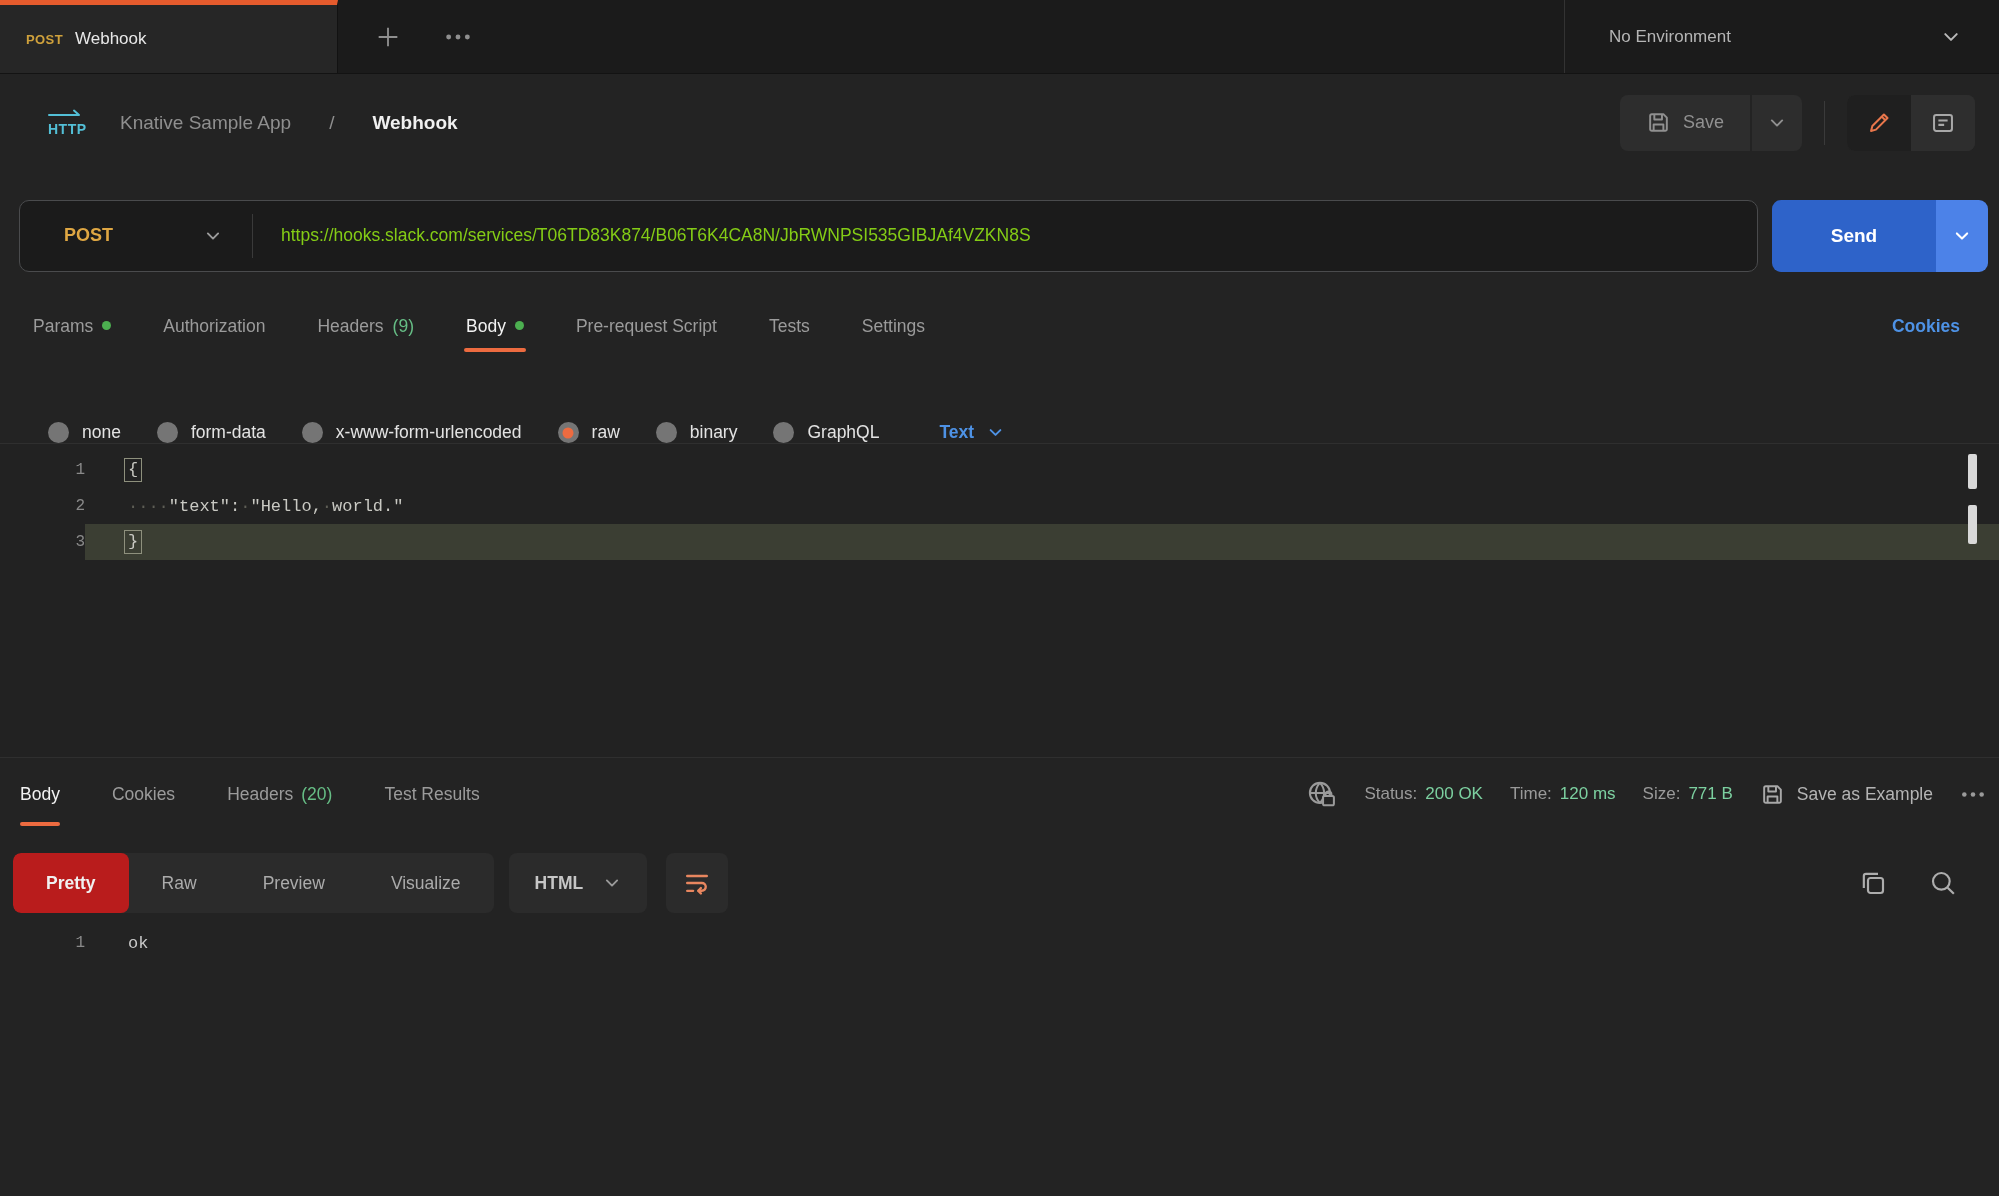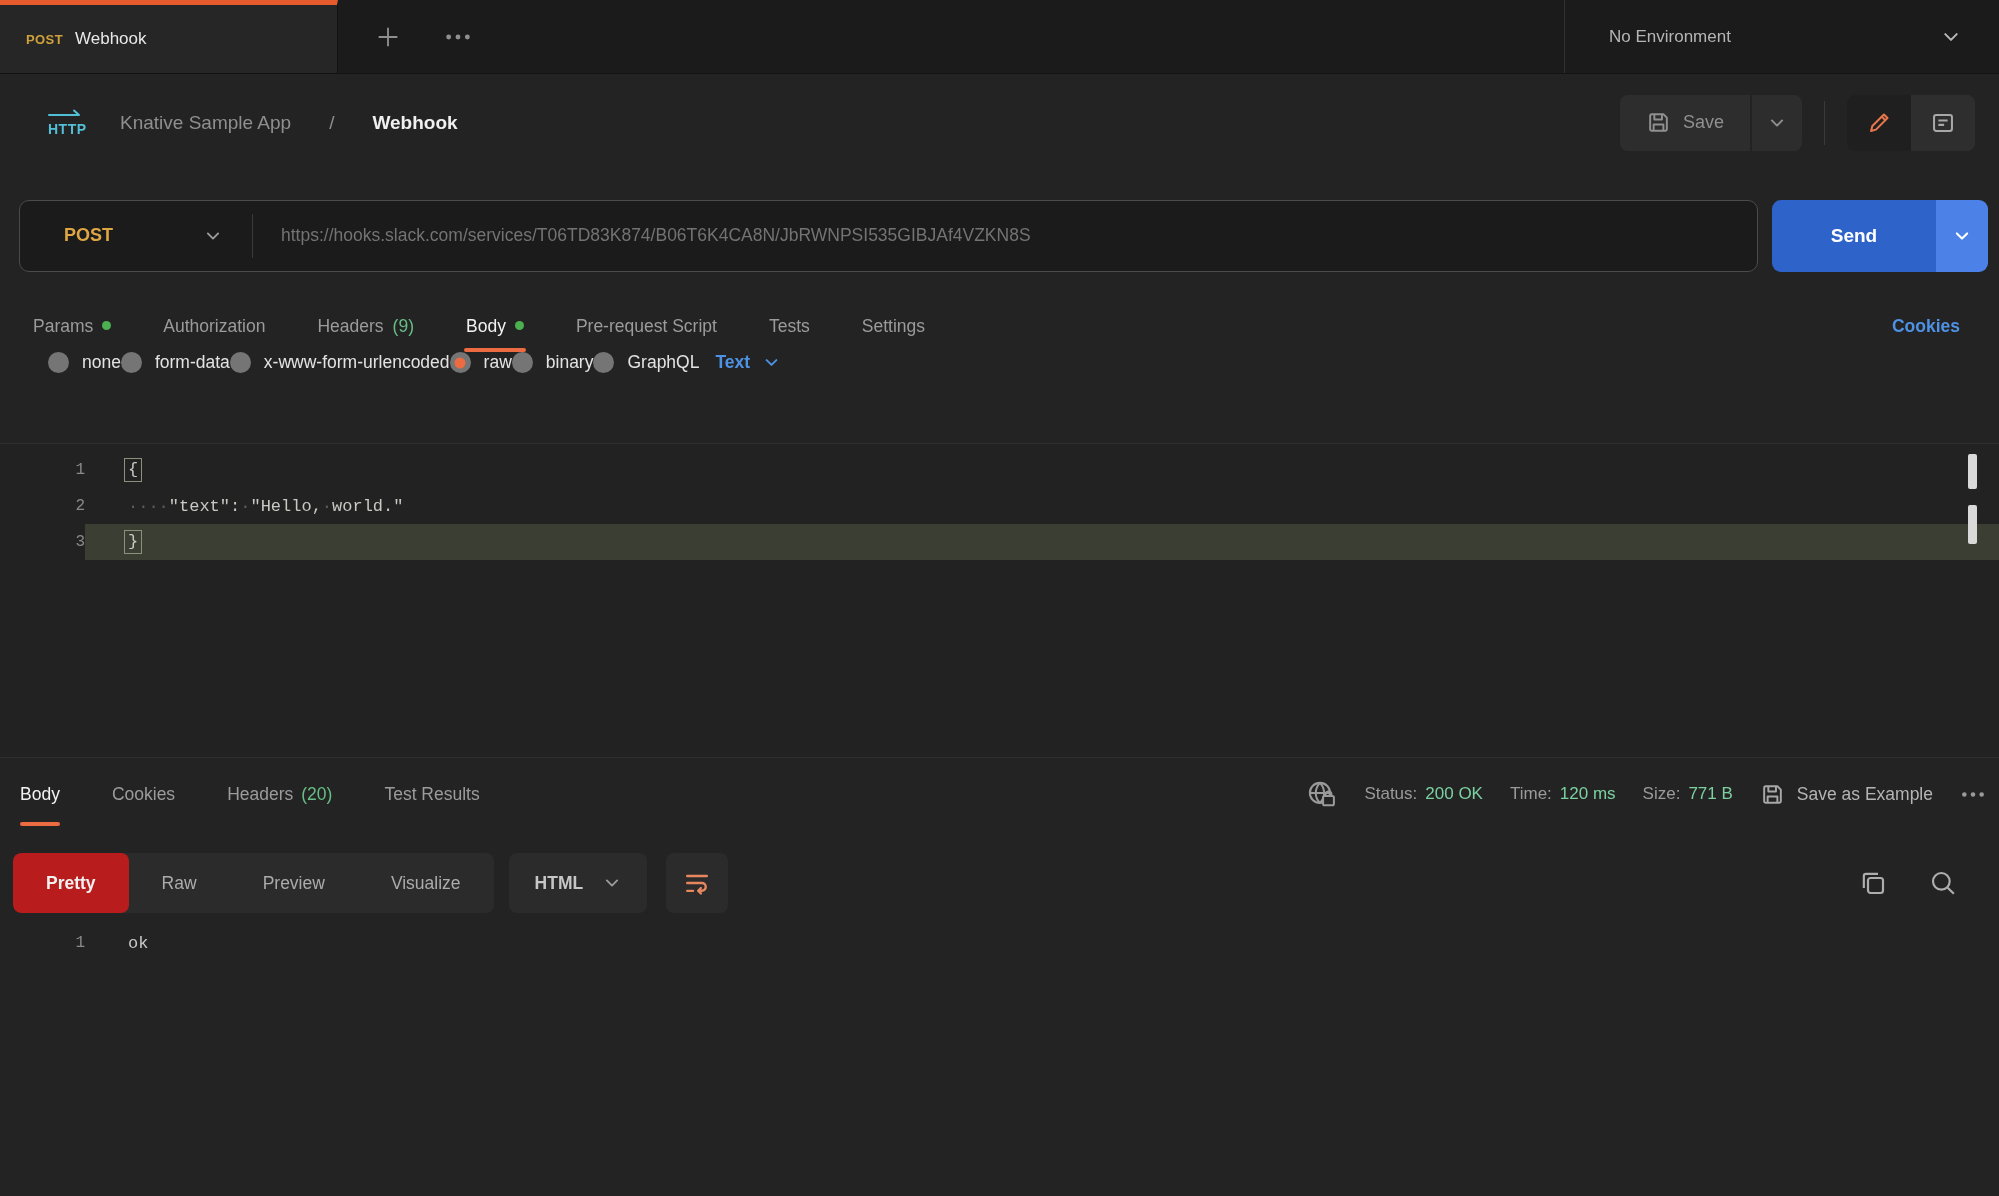--- a/index.html
+++ b/index.html
@@ -58,46 +58,46 @@
     flex:1; height:72px; background:#1b1b1b; border:1px solid #4a4b4d; border-radius:10px;
     display:flex; align-items:center; overflow:hidden;
   }
   .method-select {
     width:232px; height:100%; background:none; border:none; display:flex; align-items:center;
     justify-content:space-between; padding:0 30px 0 44px; color:#DFA743; font-weight:700;
     font-size:18px; font-family:inherit; cursor:pointer;
   }
   .method-select .chev { color:#9a9a9a; }
   .url-div { width:1px; height:44px; background:#3a3a3a; }
-  .url-text { padding-left:28px; color:#737373; font-size:17.5px; white-space:nowrap; cursor:text; }
+  .url-text { padding-left:28px; color:#84cc16; font-size:17.5px; white-space:nowrap; cursor:text; }
   .sendbtn { width:216px; height:72px; border-radius:9px; overflow:hidden; display:flex; flex:none; }
   .send-main {
     flex:1; background:#2E63C9; border:none; color:#ffffff; font-weight:700; font-size:19px;
     font-family:inherit; cursor:pointer;
   }
   .send-chev { width:52px; background:#4C82E8; border:none; color:#ffffff; display:flex; align-items:center; justify-content:center; cursor:pointer; }
 
   
   .reqtabs { height:52px; display:flex; align-items:center; padding:0 39px 0 33px; gap:52px; font-size:17.5px; color:#9b9b9b; }
   .reqtab { position:relative; height:100%; display:flex; align-items:center; gap:9px; cursor:pointer; }
   .reqtab.active { color:#F2F2F2; font-weight:500; }
   .reqtab.active::after { content:''; position:absolute; left:-2px; right:-2px; bottom:0; height:4px; background:#ED6B40; border-radius:2px; }
   .gdot { width:9px; height:9px; border-radius:50%; background:#4CAF50; margin-top:-2px; }
   .count { color:#66BD85; }
   .cookies-link { margin-left:auto; color:#4E92E5; font-weight:600; cursor:pointer; }
 
   
-  .bodytypes { height:91px; display:flex; align-items:flex-start; padding-left:48px; font-size:17.5px; color:#E3E3E3; }
+  .bodytypes { height:91px; display:flex; align-items:flex-end; padding-left:48px; gap:36px; font-size:17.5px; color:#E3E3E3; }
   .radio { display:flex; align-items:center; gap:13px; cursor:pointer; }
   .rdot { width:21px; height:21px; border-radius:50%; background:#757575; position:relative; flex:none; }
   .radio.selected .rdot::after {
     content:''; position:absolute; left:50%; top:50%; transform:translate(-50%,-50%);
     width:11px; height:11px; border-radius:50%; background:#ED6B40;
   }
-  .lang-select { display:flex; align-items:center; gap:13px; color:#4E92E5; font-weight:600; cursor:pointer; margin-left:16px; }
+  .lang-select { display:flex; align-items:center; gap:13px; color:#4E92E5; font-weight:600; cursor:pointer; margin-left:24px; }
 
   
   .editor {
     position:relative; height:315px; background:#222222; border-top:1px solid #2f2f2f; border-bottom:1px solid #2f2f2f;
     font-family:"Liberation Mono","DejaVu Sans Mono",monospace; font-size:17px; padding-top:8px; cursor:text;
   }
   .eline { height:36px; display:flex; align-items:stretch; }
   .lnum { width:85px; text-align:right; color:#8a8a8a; font-size:16px; flex:none; display:flex; align-items:center; justify-content:flex-end; }
   .line-body { flex:1; display:flex; align-items:center; padding-left:43px; color:#C9C9C3; }
   .eline.active .line-body { background:#3B3E33; }

